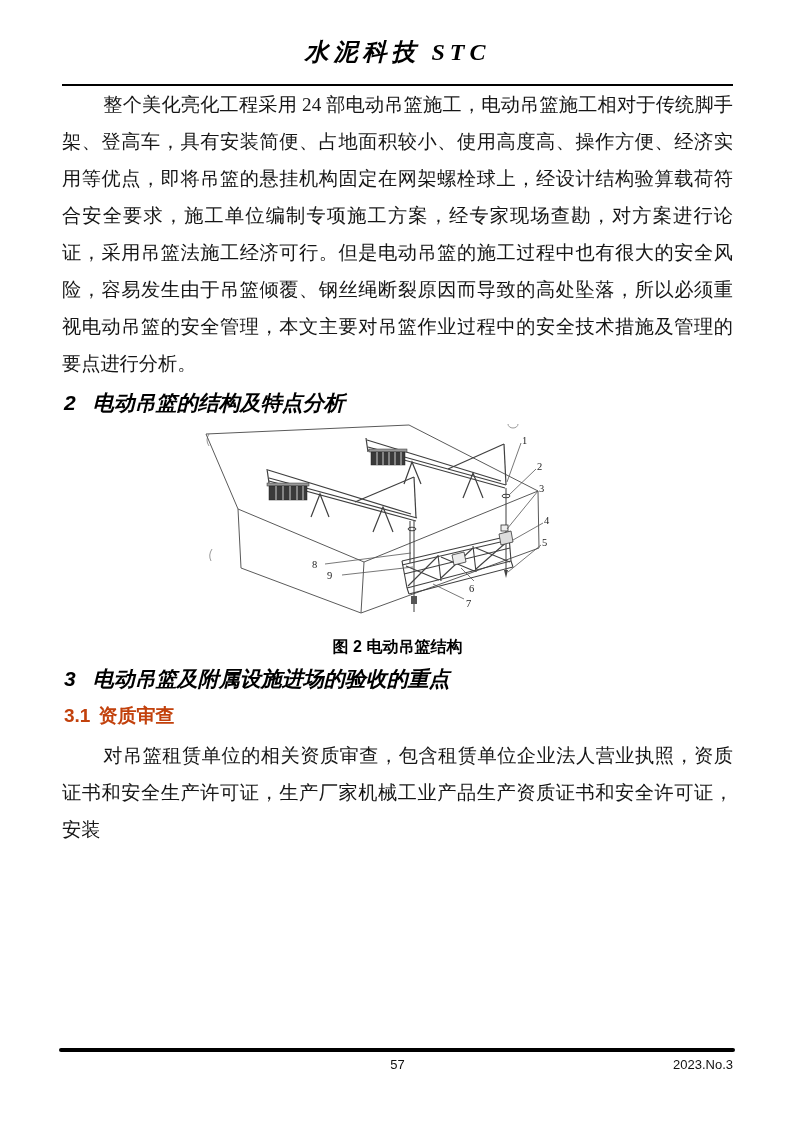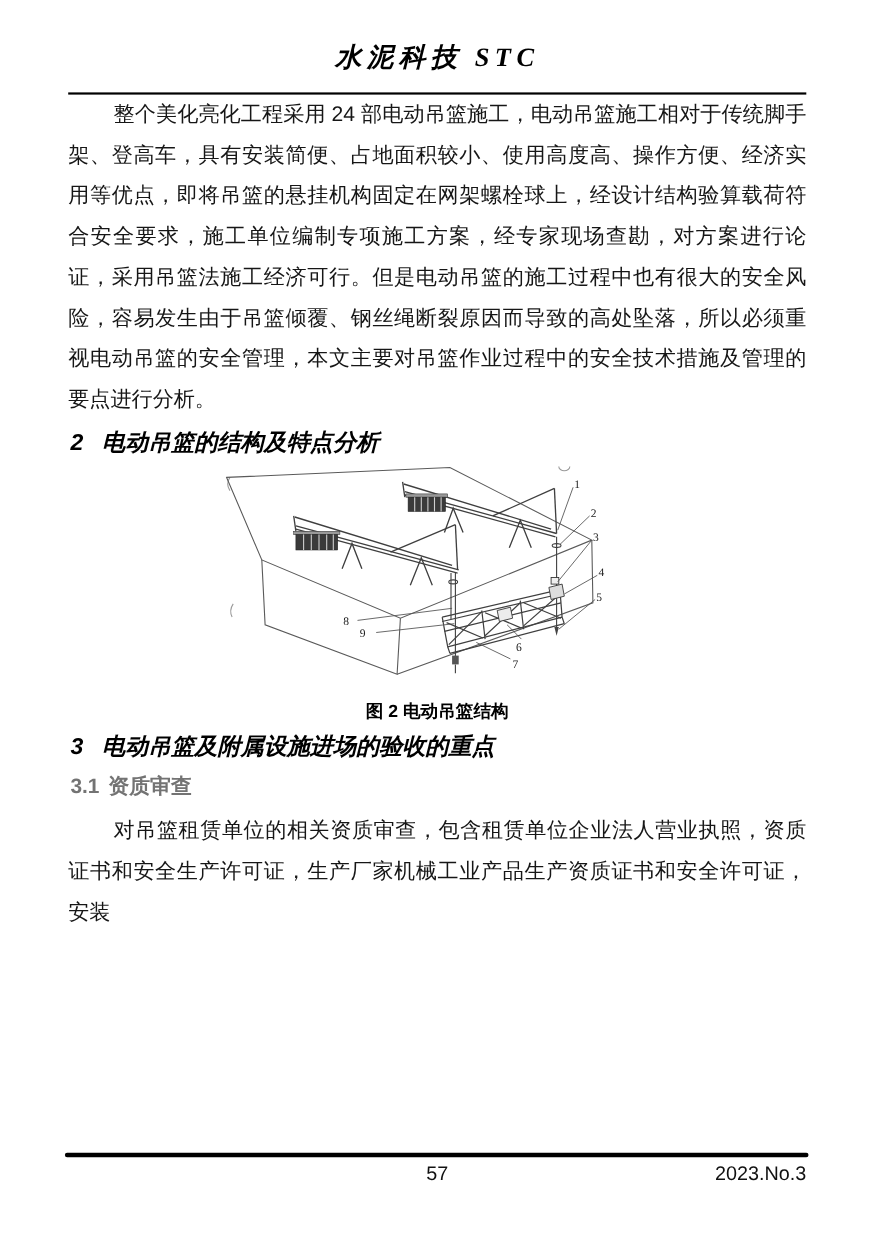--- a/index.html
+++ b/index.html
@@ -14,30 +14,30 @@
     font-size:24px; font-weight:bold; font-style:italic; letter-spacing:5px;
     color:#000;
   }
   .header-rule { position:absolute; top:84px; left:62px; width:671px; height:0;
     border-top:2px solid #000; }
   
   .content { position:absolute; top:86px; left:62px; width:671px; }
   p.body-par {
     margin:0; font-size:19.2px; line-height:37px; text-align:justify;
     text-indent:2.15em; color:#161616;
-    font-family:Liberation Sans, sans-serif;
+    font-family:Liberation Serif, serif;
   }
   .sec-heading {
     font-family:"Liberation Sans","DejaVu Sans",sans-serif;
     font-weight:bold; color:#000; margin:7px 0 6px 2px; font-size:21px; line-height:27px;font-style:italic;
   }
   .sec-heading .sec-num { margin-right:17px; }
   .subsec-heading {
     font-family:"Liberation Sans","DejaVu Sans",sans-serif;
-    font-weight:bold; color:#737373; margin:11px 0 9px 2px; font-size:19px; line-height:25px;
+    font-weight:bold; color:#c2410c; margin:11px 0 9px 2px; font-size:19px; line-height:25px;
   }
   .subsec-heading .sec-num { margin-right:8px; }
   
   .figure { margin-top:3px; }
   .fig-svg { display:block; margin-left:143px; }
   .fig-legend {
     margin:4px 0 0 166px; display:grid; grid-template-columns:97px 93px 77px 1fr;
     font-weight:bold; font-size:13.5px; line-height:19px; color:#222; letter-spacing:0.5px;
   }
   .fig-caption {
@@ -45,21 +45,21 @@
     font-family:"Liberation Sans","DejaVu Sans",sans-serif;
     font-weight:bold; font-size:16px; color:#000;
   }
   
   .footer-rule {
     position:absolute; top:1048px; left:59px; width:676px; height:4px;
     background:#000; border-radius:3px;
   }
   .footer-text {
     position:absolute; top:1057px; left:62px; width:671px; height:18px;
-    font-family:"Liberation Sans","DejaVu Sans",sans-serif; font-size:18px; color:#111;
+    font-family:"Liberation Sans","DejaVu Sans",sans-serif; font-size:13px; color:#111;
   }
   .page-num { position:absolute; left:0; right:0; text-align:center; }
   .issue-num { position:absolute; right:0; }
   
   .callout { font-family:"Liberation Serif","DejaVu Serif",serif; font-size:10.5px; fill:#222; }
 </style>
 </head>
 <body>
 
 <div class="page">

